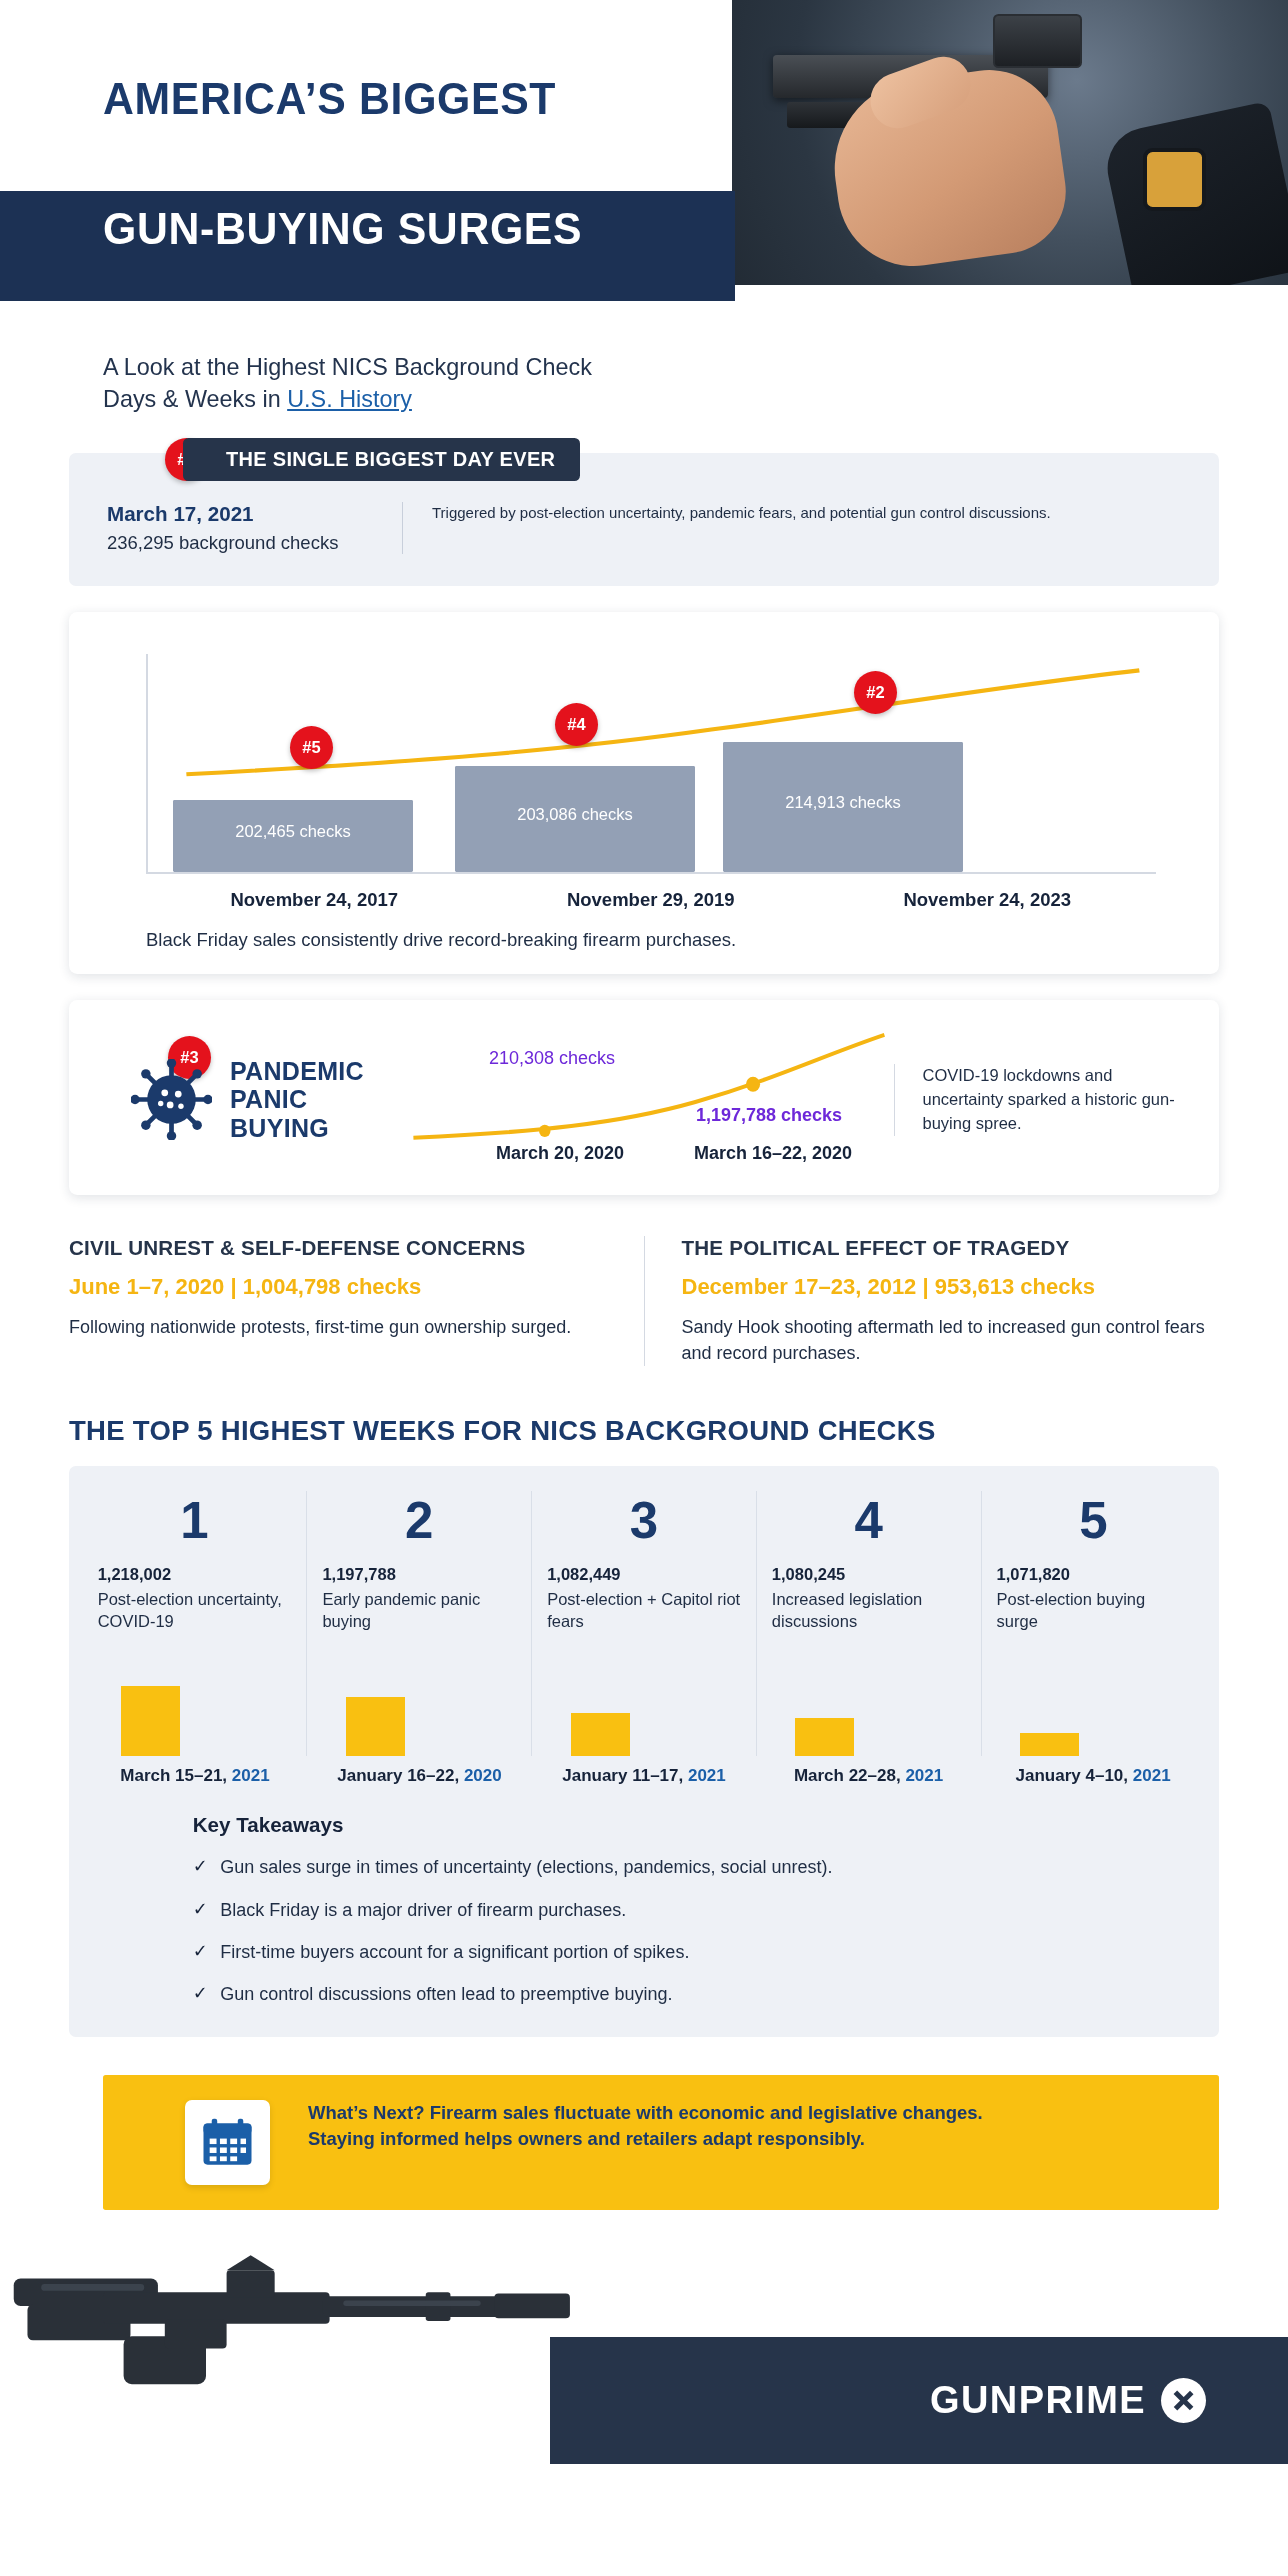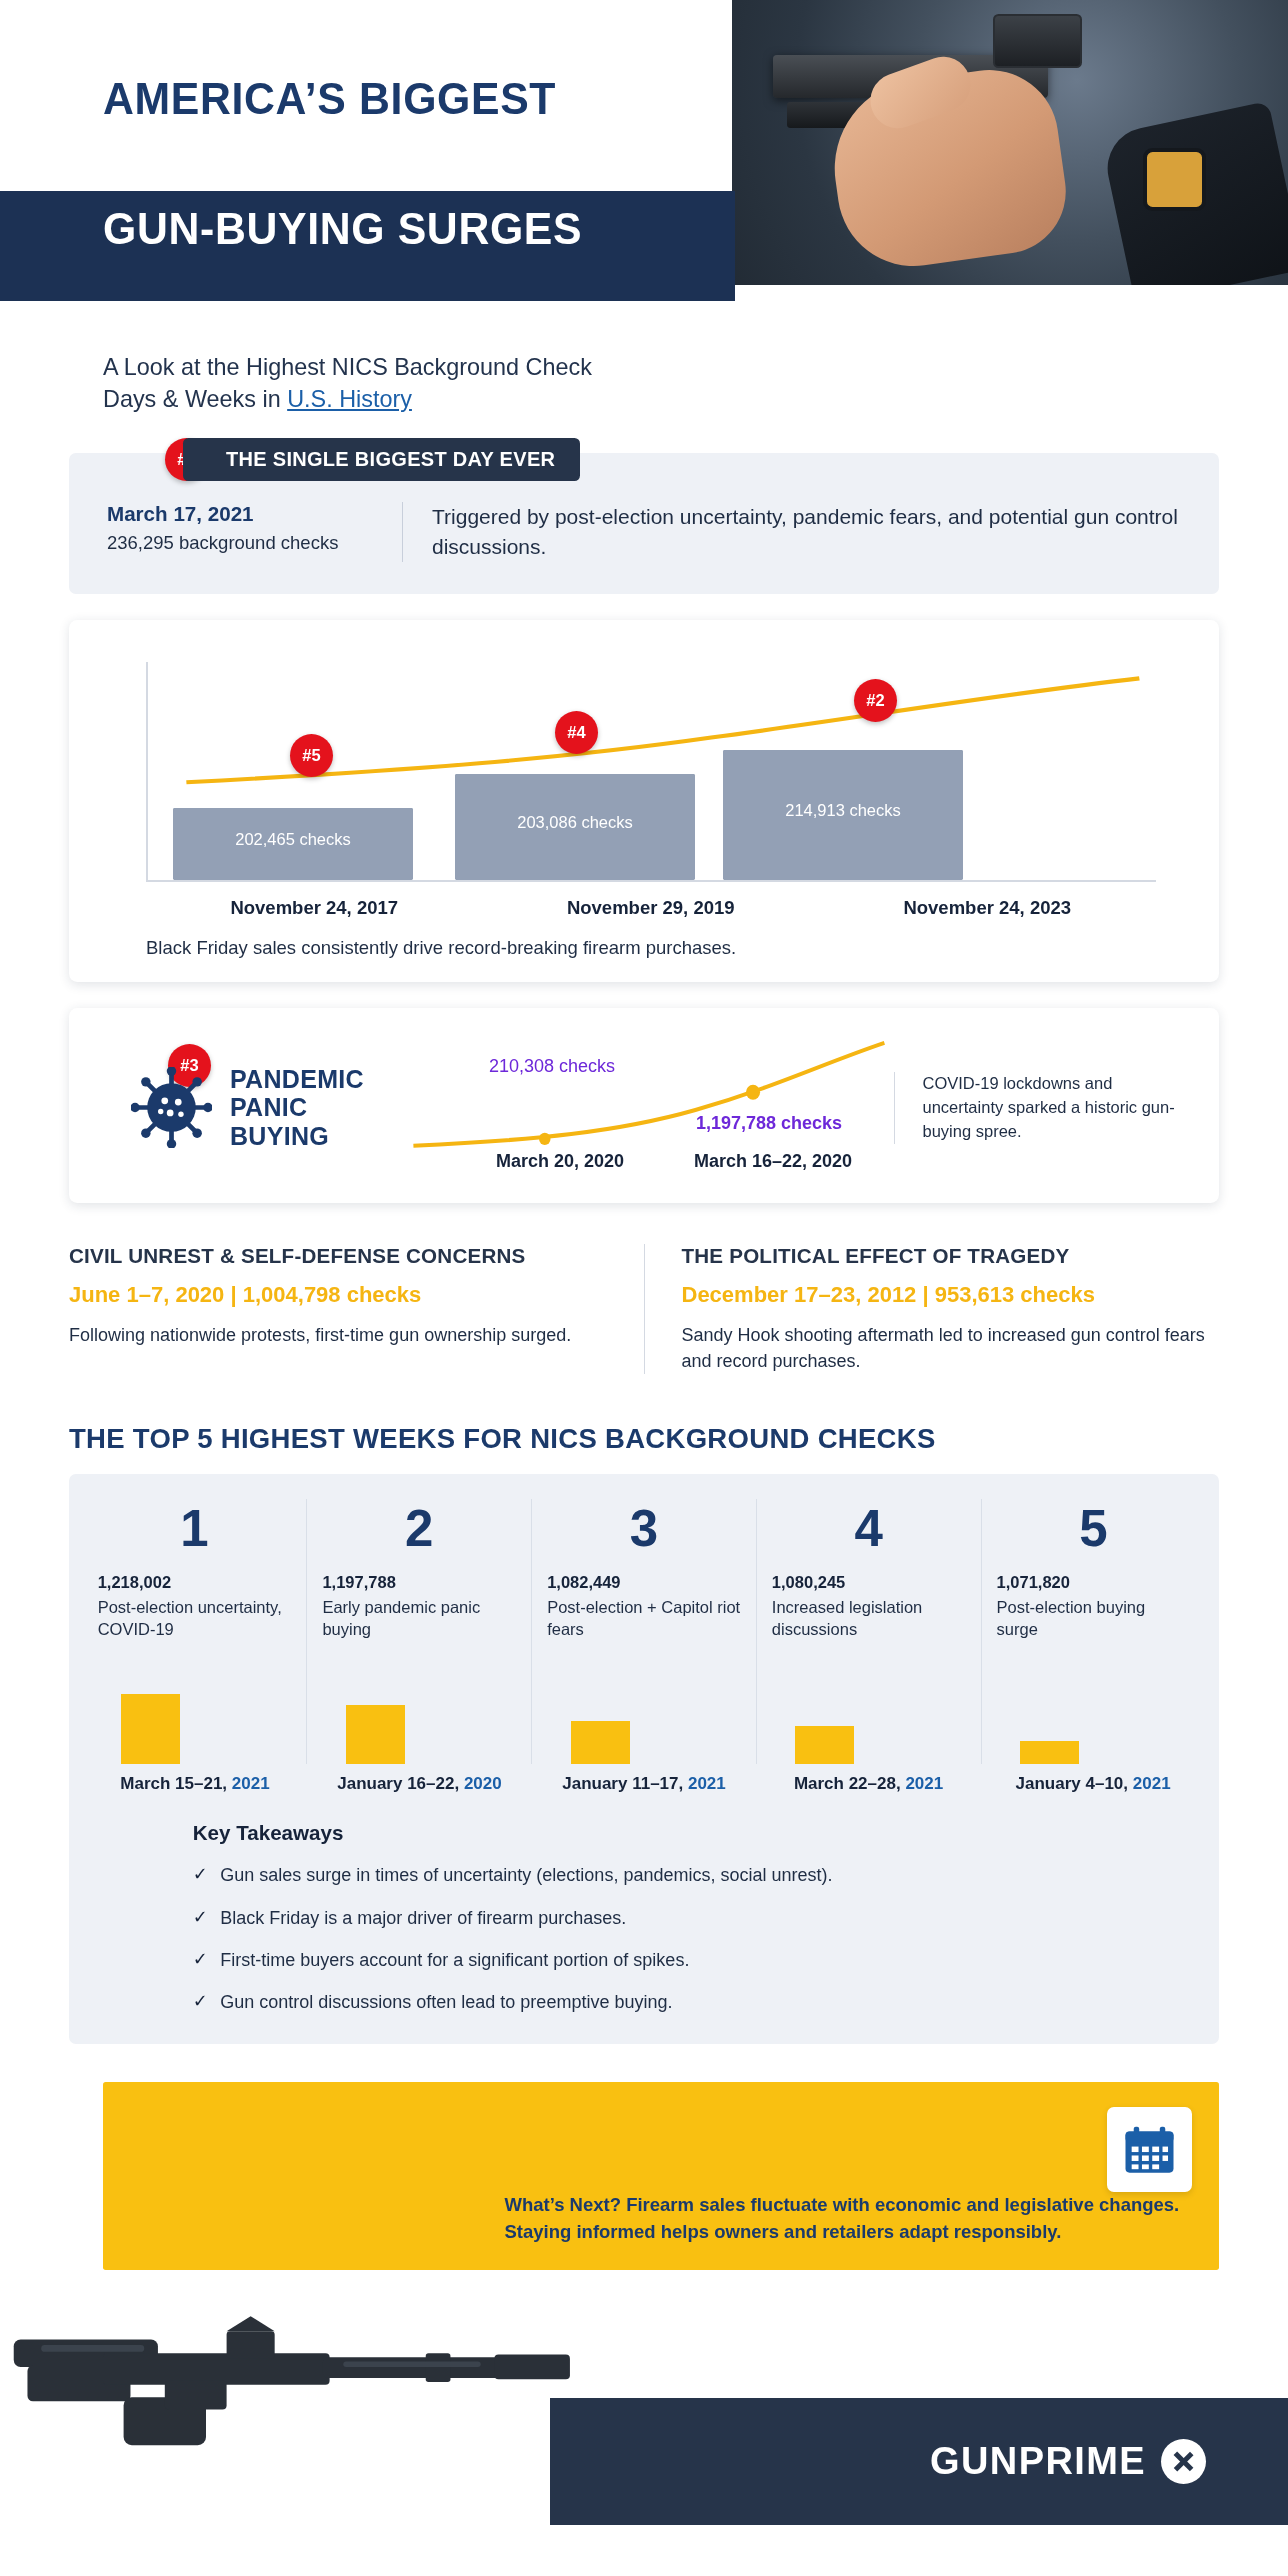--- a/index.html
+++ b/index.html
@@ -95,21 +95,21 @@
     background: #26344a; color: #fff; height: 43px; border-radius: 5.5px;
     display: flex; align-items: center; padding: 0 25px 0 43px; margin-left: -25px;
     font-size: 20px; font-weight: 700; letter-spacing: 0.3px;
   }
   .sec1-body { display: flex; margin-top: 12.4px; }
   .sec1-left { width: 295px; padding-right: 20.6px; }
   .sec1-date { font-size: 20.6px; font-weight: 700; color: #1b3a6b; }
   .sec1-checks { font-size: 18.5px; margin-top: 6.9px; color: #1f2d44; }
   .sec1-right {
     flex: 1; border-left: 1.4px solid #c8cfdb; padding-left: 29px;
-    font-size: 21px; line-height: 1.45; color: #1f2d44;
+    font-size: 15px; line-height: 1.45; color: #1f2d44;
   }
 
   
   .card {
     margin: 26px 69px 0 69px; background: #ffffff; border-radius: 8.2px;
     box-shadow: 0 2.7px 11px rgba(30,45,70,.13); padding: 27.5px 36px 23.4px 36px;
     position: relative;
   }
   .bf-chart { position: relative; height: 227px; margin: 6.9px 27.5px 0 41px; }
   .bf-axis-x { position: absolute; left: 0; right: 0; bottom: 0; height: 2.1px; background: #d4d9e2; }
@@ -178,23 +178,22 @@
   
   .kt { margin: 27.5px 0 0 110px; }
   .kt-h { font-size: 20.6px; font-weight: 800; color: #16233a; }
   .kt-item { display: flex; align-items: flex-start; margin-top: 18px; }
   .kt-check { width: 27.5px; font-size: 18px; color: #16233a; }
   .kt-text { font-size: 18px; color: #1f2d44; line-height: 1.35; }
 
   
   .cta {
     margin: 38px 69px 0 103px; background: #f9c011; border-radius: 2.7px;
-    display: flex; align-items: flex-end; padding: 25px 27.5px 25px 0; position: relative;
+    display: flex; align-items: flex-start; padding: 25px 27.5px 25px 0; position: relative;
     min-height: 103px;
-    flex-direction: column;
   }
   .cta-icon-box {
     width: 85px; height: 85px; background: #fff; border-radius: 6.9px;
     margin-left: 82px; display: flex; align-items: center; justify-content: center;
     box-shadow: 0 2.1px 6.9px rgba(0,0,0,.12);
   }
   .cal { width: 51px; height: 48px; position: relative; }
   .cta-text {
     margin-left: 38px; font-size: 18.5px; font-weight: 800; color: #1b3a6b;
     line-height: 1.42; max-width: 687px;

